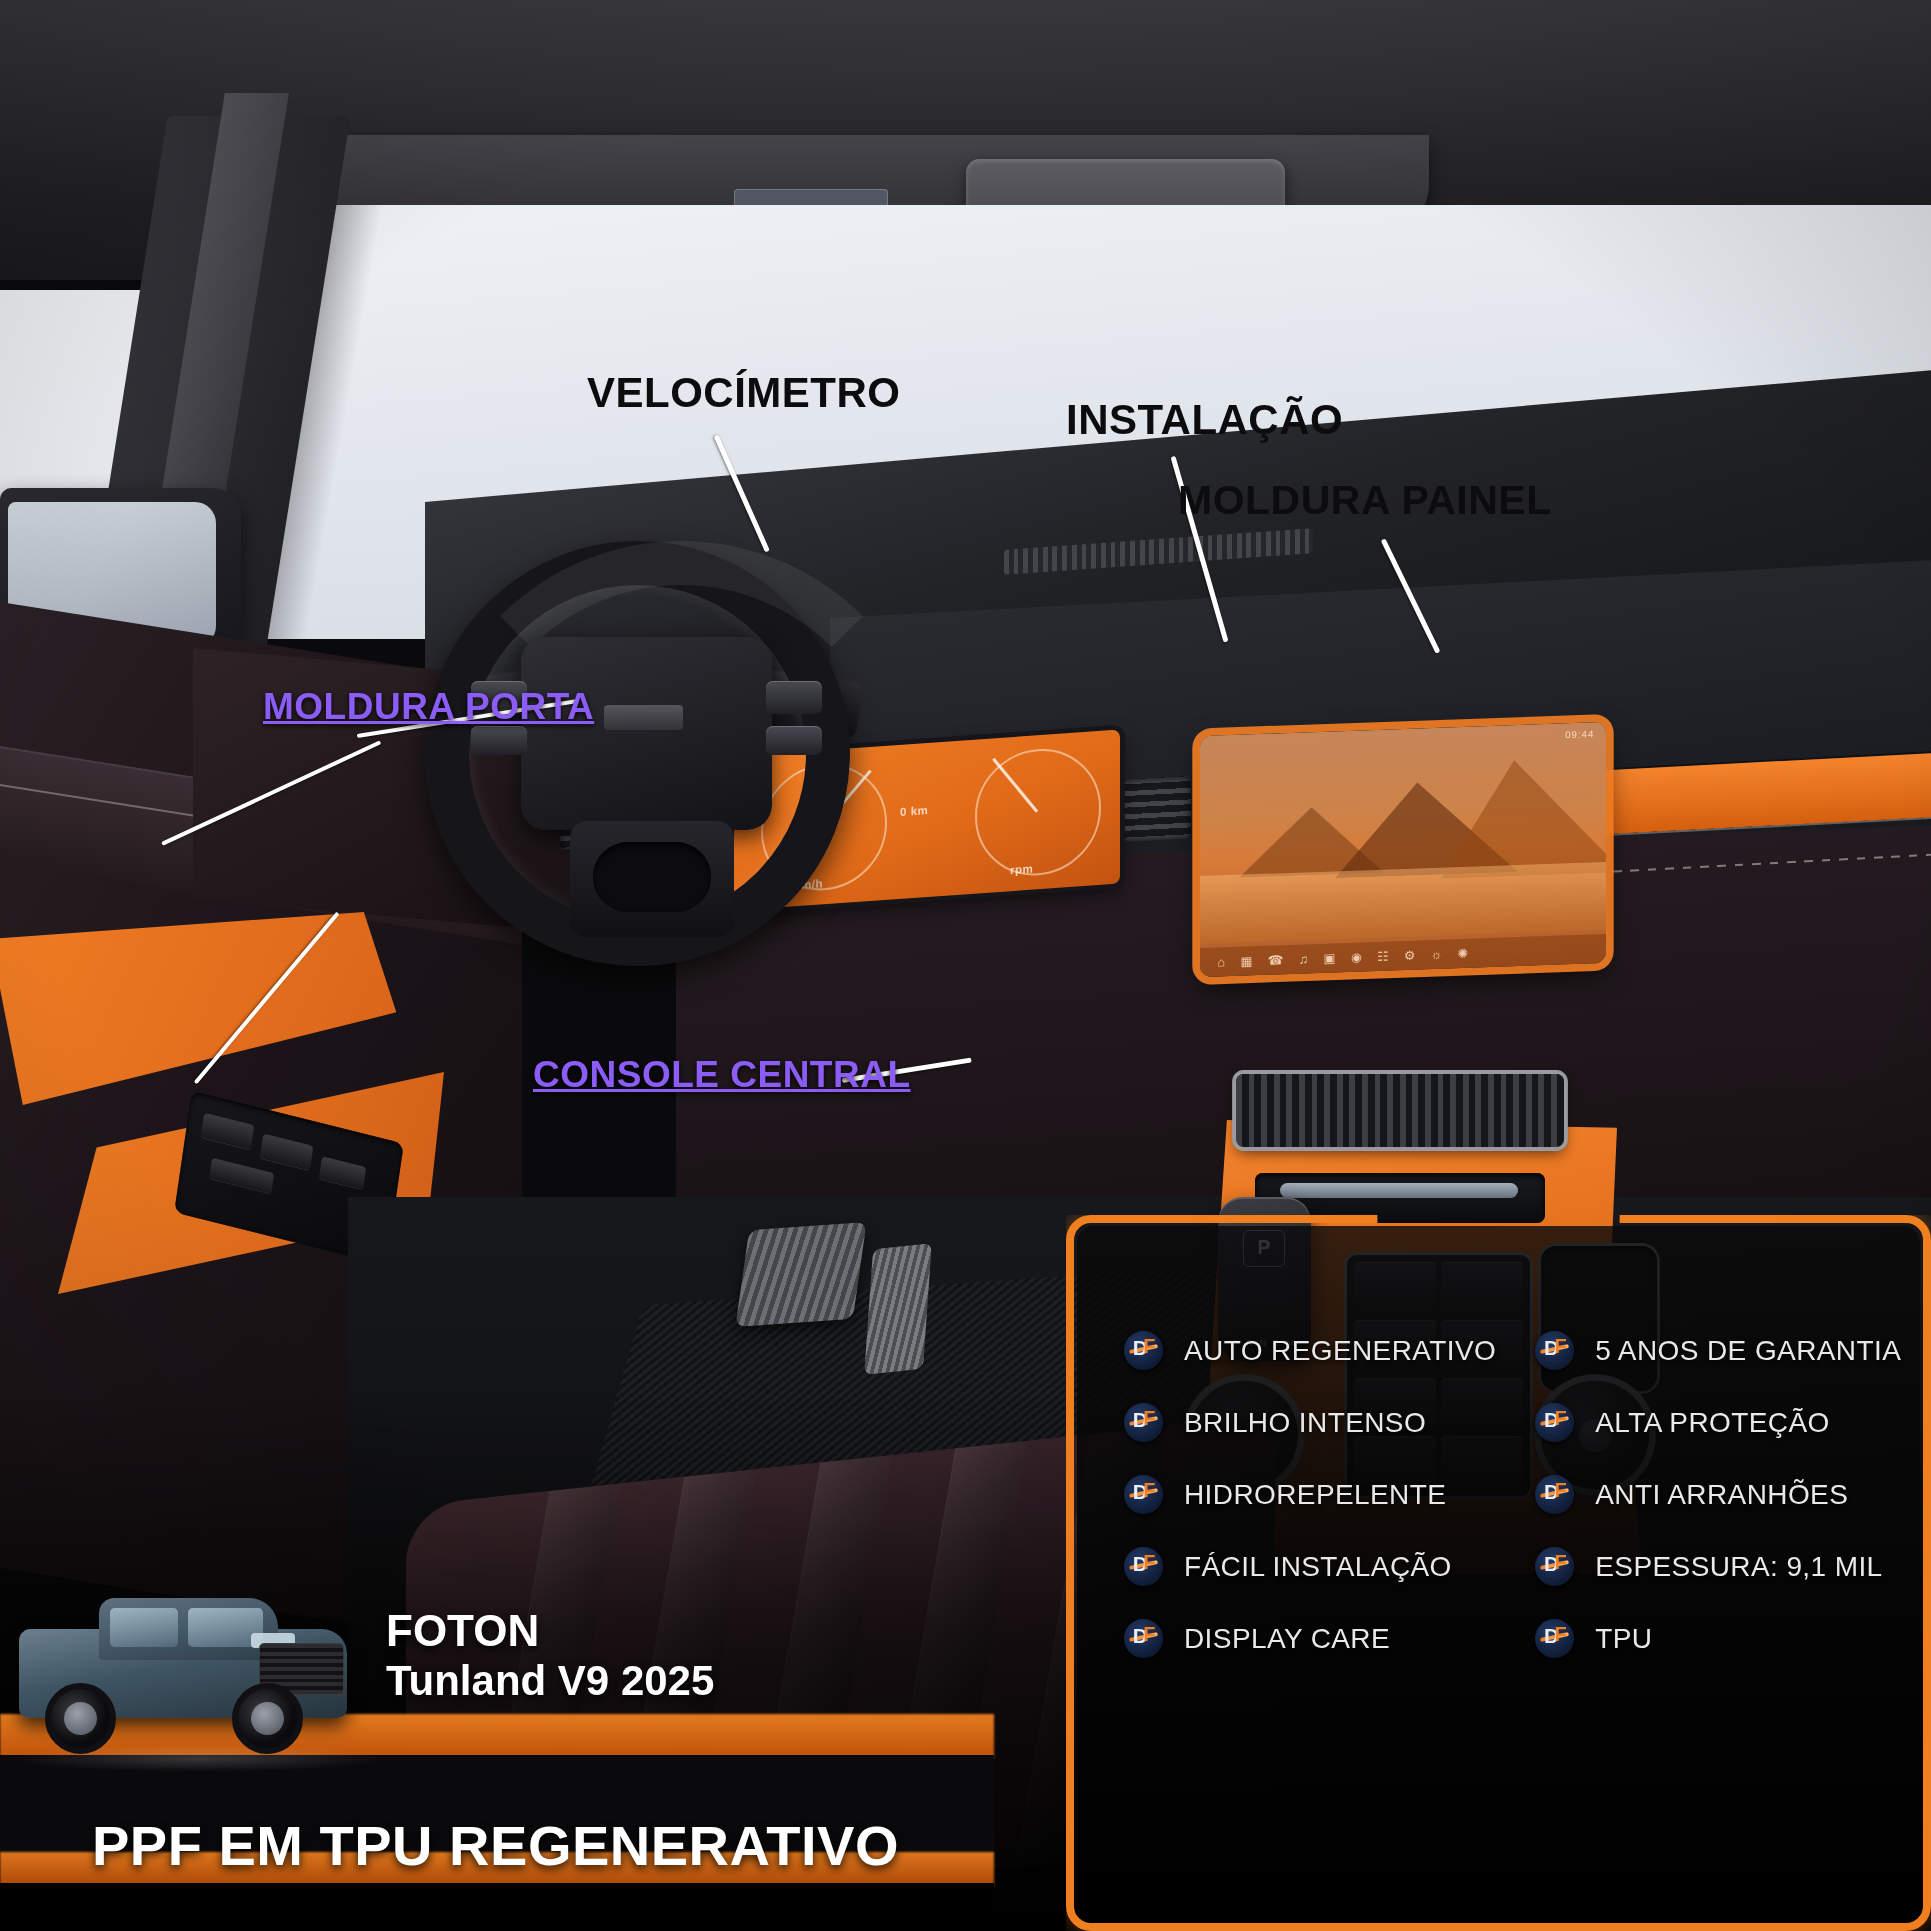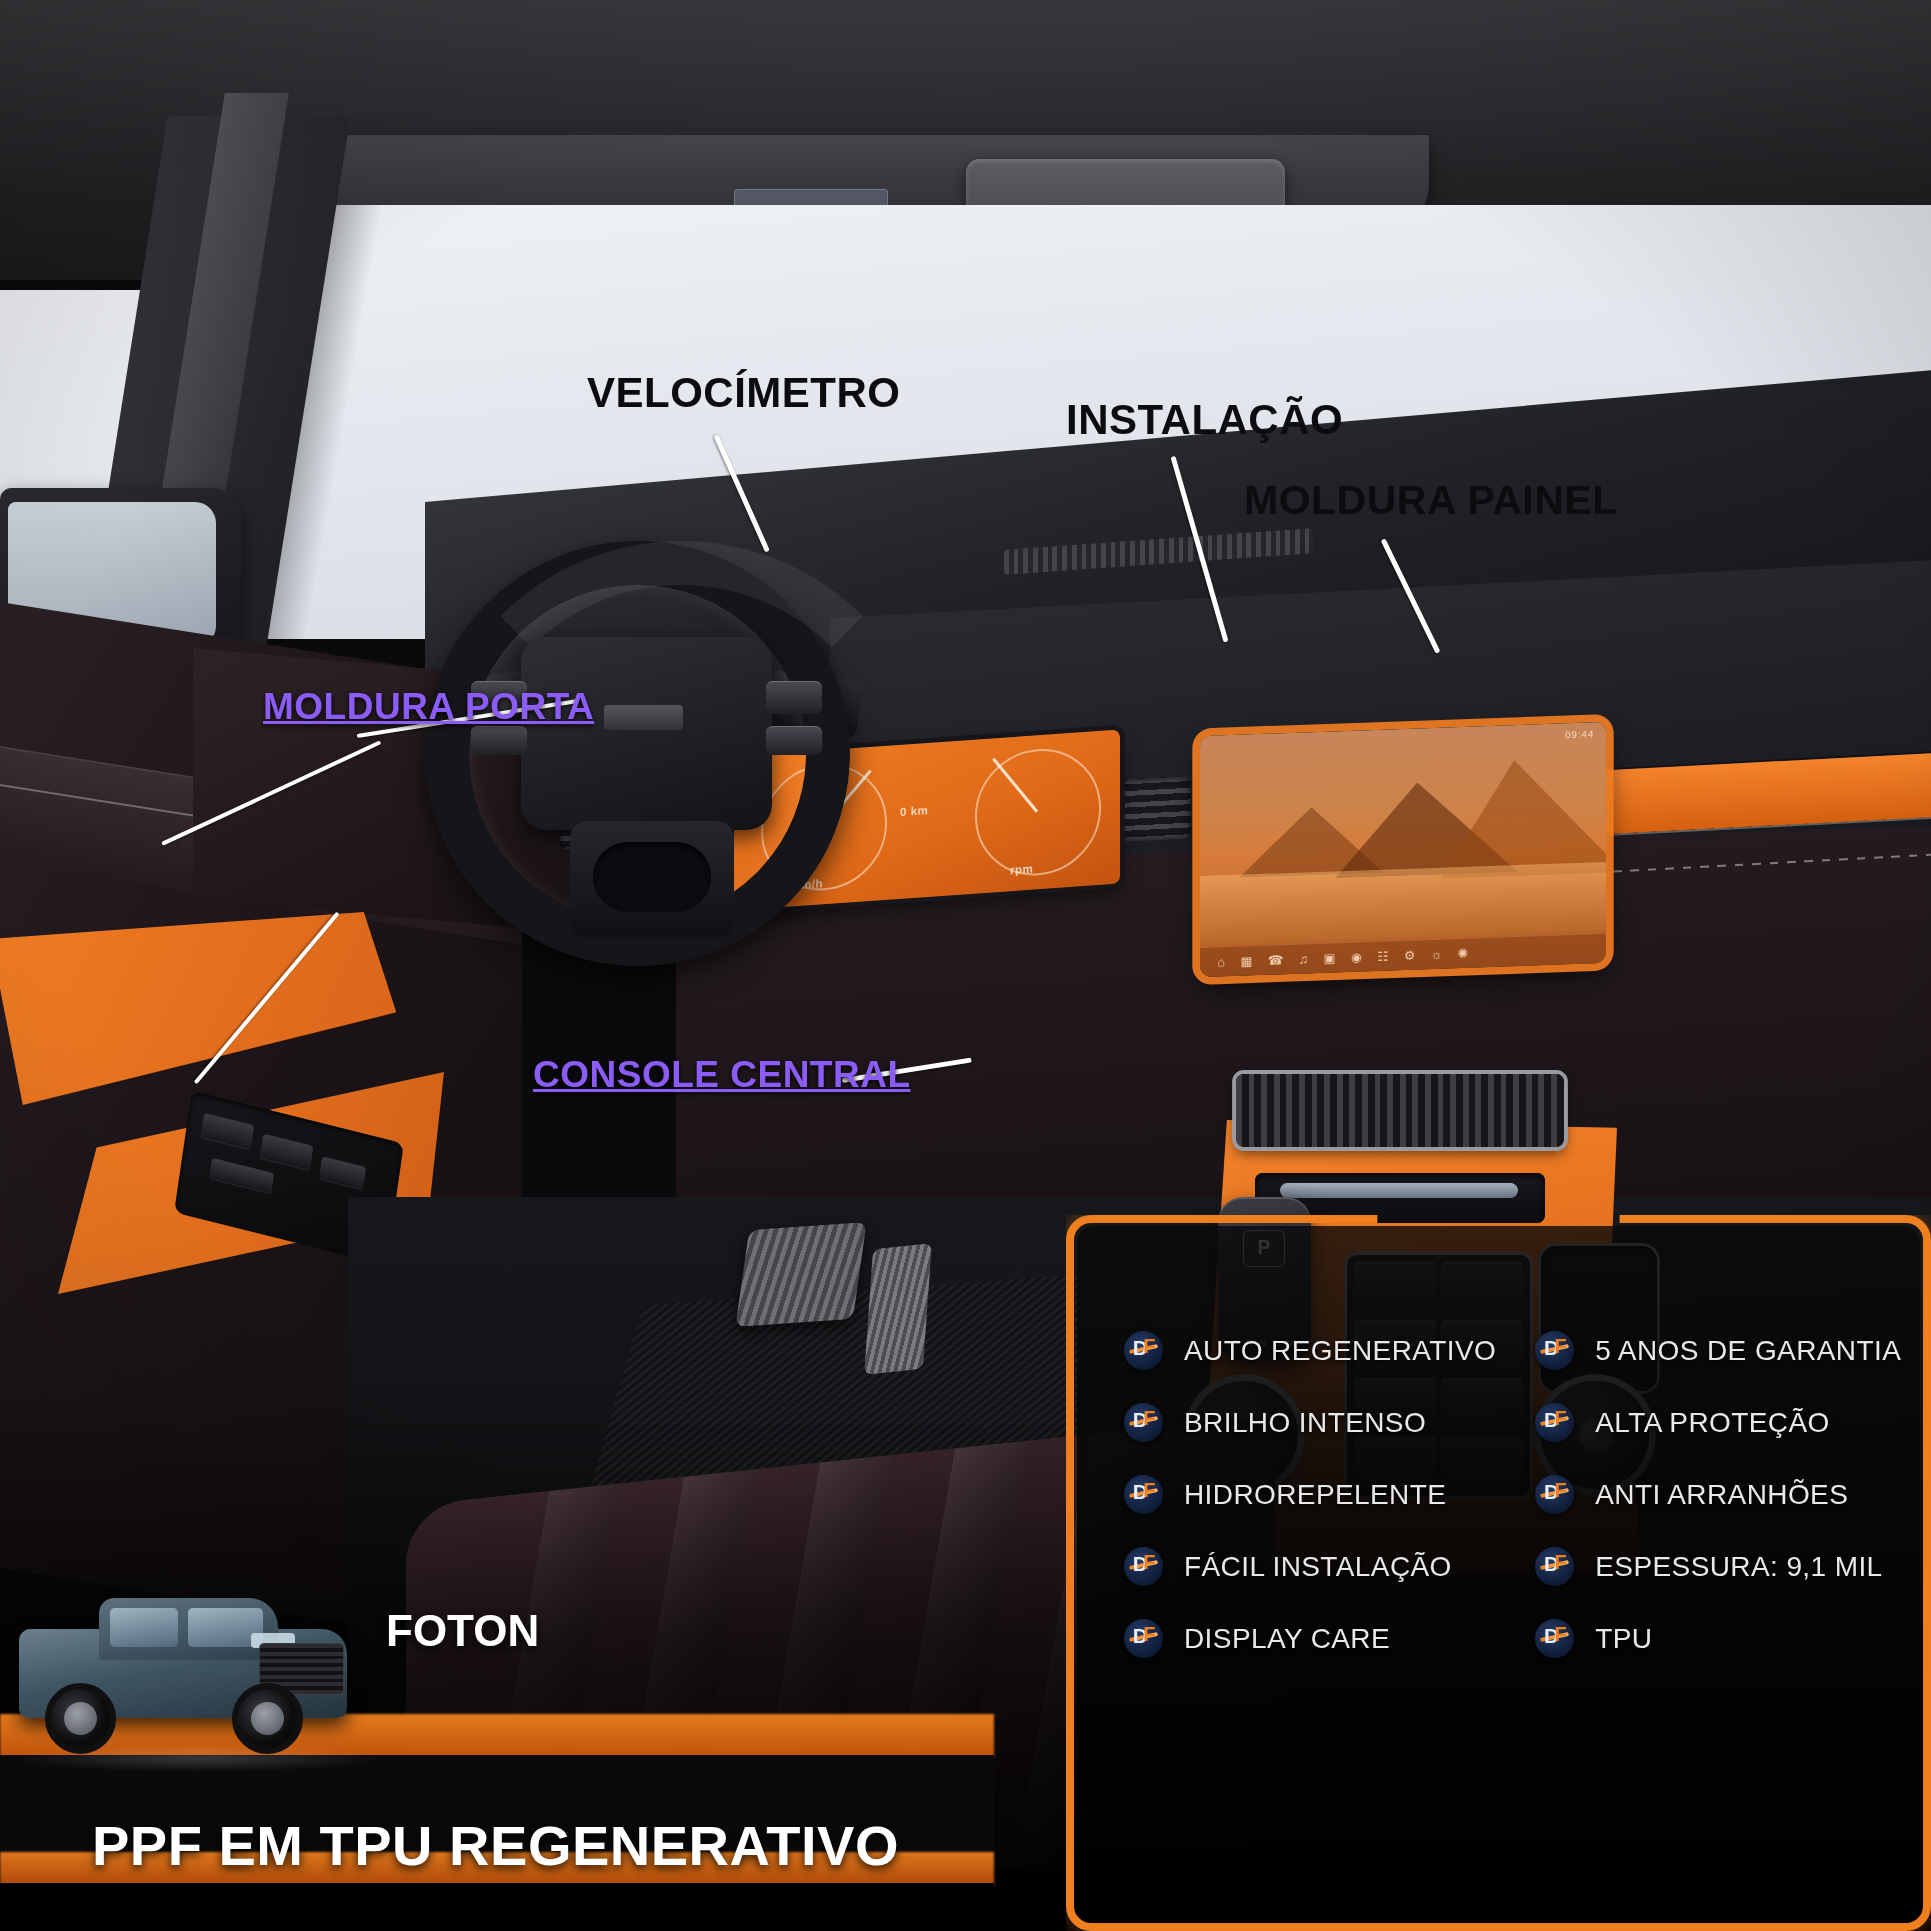--- a/index.html
+++ b/index.html
@@ -375,21 +375,21 @@
   <div class="leader" style="left:716px;top:433px;width:127px;transform:rotate(66deg);"></div>
   <div class="leader" style="left:1173px;top:454px;width:193px;transform:rotate(74deg);"></div>
   <div class="leader" style="left:1383px;top:537px;width:126px;transform:rotate(64deg);"></div>
   <div class="leader thin" style="left:357px;top:734px;width:222px;transform:rotate(-9deg);"></div>
   <div class="leader thin" style="left:162px;top:842px;width:241px;transform:rotate(-25deg);"></div>
   <div class="leader thin" style="left:338px;top:911px;width:222px;transform:rotate(130deg);"></div>
   <div class="leader" style="left:842px;top:1078px;width:131px;transform:rotate(-9deg);"></div>
 
   <div class="callout dark" style="left:587px;top:369px;font-size:42px;">VELOCÍMETRO</div>
   <div class="callout dark" style="left:1066px;top:396px;font-size:42px;">INSTALAÇÃO</div>
-  <div class="callout dark" style="left:1244px;top:477px;font-size:41px;">MOLDURA PAINEL</div>
+  <div class="callout dark" style="left:1178px;top:477px;font-size:41px;">MOLDURA PAINEL</div>
   <div class="callout light" style="left:263px;top:686px;font-size:37px;">MOLDURA PORTA</div>
   <div class="callout light" style="left:533px;top:1054px;font-size:37px;">CONSOLE CENTRAL</div>
 
   <div class="orangebar"></div>
   <div class="blackbar"></div>
   <div class="orangebar2"></div>
   <div class="blackbar2"></div>
 
   <div class="truck">
     <div class="tr-ground"></div>
@@ -402,20 +402,21 @@
     <div class="tr-grille"></div>
     <div class="tr-wheel tr-w1">
         <div class="tr-hub"></div>
       </div>
     <div class="tr-wheel tr-w2">
         <div class="tr-hub"></div>
       </div>
   </div>
 
   <div class="brandname">FOTON</div>
+  <div class="brandmodel">Tunland V9 2025</div>
   <div class="tagline">PPF EM TPU REGENERATIVO</div>
 
   <div class="featpanel">
     <div class="feat-inner"></div>
     <div class="feat-border"></div>
     <div class="feat-grid">
 
       <div class="feat-item">
         <span class="df-badge">
             <span class="sw"></span>

